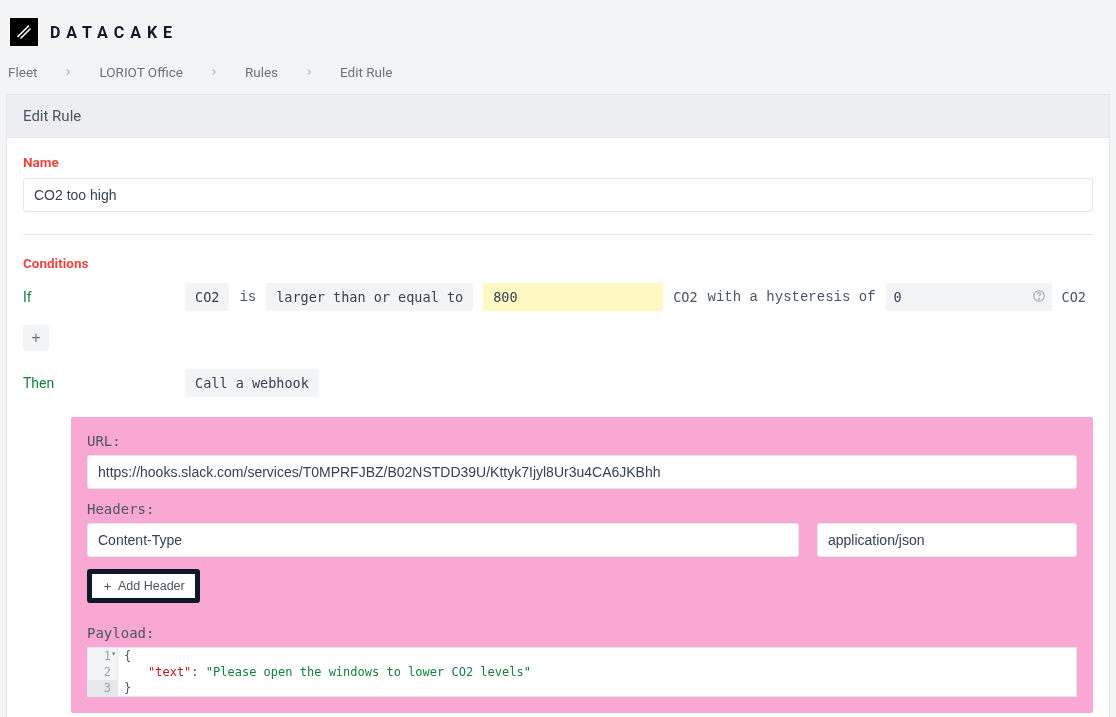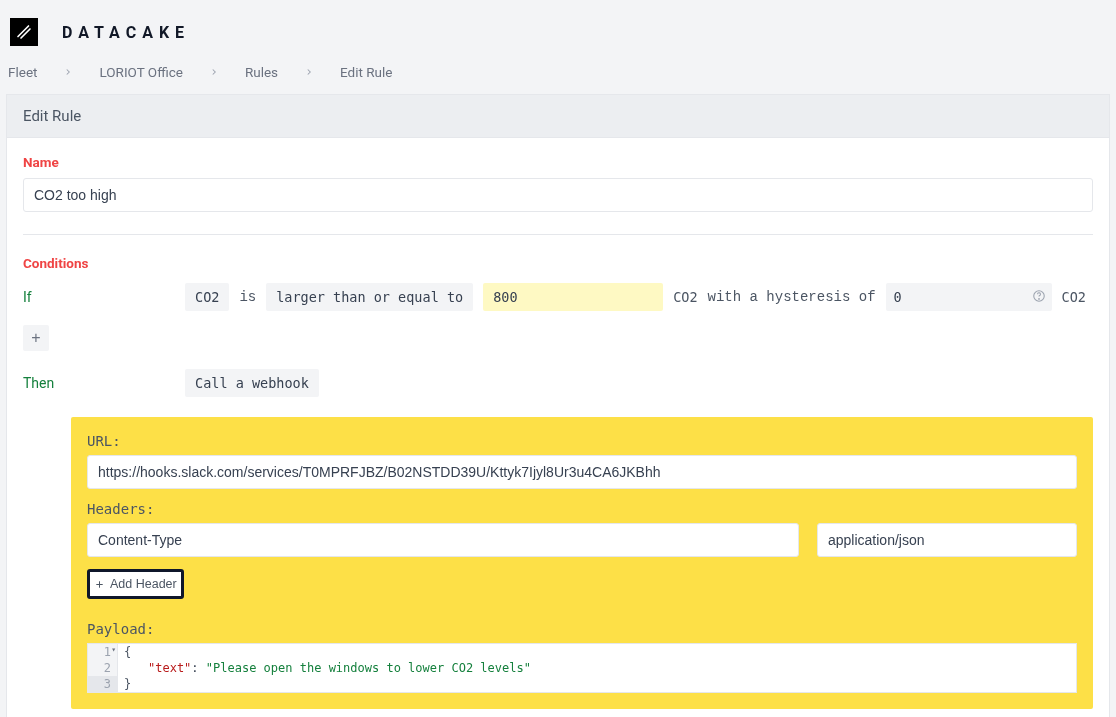--- a/index.html
+++ b/index.html
@@ -10,21 +10,21 @@
     font-size: 14px;
     width: 1116px;
     min-height: 717px;
   }
   .mono { font-family: "SFMono-Regular", Consolas, "Liberation Mono", Menlo, monospace; }
 
   
   .logo-row {
     display: flex;
     align-items: center;
-    gap: 24px;
+    gap: 12px;
     padding: 18px 10px 14px 10px;
   }
   .logo-mark {
     width: 28px;
     height: 28px;
     background: #000;
     display: flex;
     align-items: center;
     justify-content: center;
   }
@@ -153,44 +153,44 @@
     justify-content: center;
     margin-top: 10px;
     cursor: pointer;
     color: #6b7280;
     font-size: 16px;
     line-height: 1;
   }
 
   
   .webhook-block {
-    background: #fde047;
+    background: #f9a8d4;
     margin-top: 16px;
     margin-left: 48px;
     padding: 16px;
     border-radius: 2px;
   }
   .wh-label {
     font-family: "SFMono-Regular", Consolas, Menlo, monospace;
     font-size: 14px;
     color: #4b5563;
   }
   .wh-row { margin-bottom: 12px; }
   .headers-flex { display: flex; gap: 18px; margin-top: 6px; }
   .headers-flex .text-input:first-child { flex: 1; }
   .headers-flex .text-input:last-child { width: 260px; }
 
   .add-header-btn {
     display: inline-flex;
     align-items: center;
     gap: 5px;
     background: #fff;
-    border: 3px solid #0f172a;
+    border: 5px solid #0f172a;
     border-radius: 3px;
-    padding: 5px 4px;
+    padding: 5px 10px;
     font-size: 12.5px;
     color: #4b5563;
     cursor: pointer;
   }
   .add-header-btn svg { width: 11px; height: 11px; stroke: #4b5563; }
 
   
   .code-editor {
     background: #fff;
     border: 1px solid #e5e7eb;

